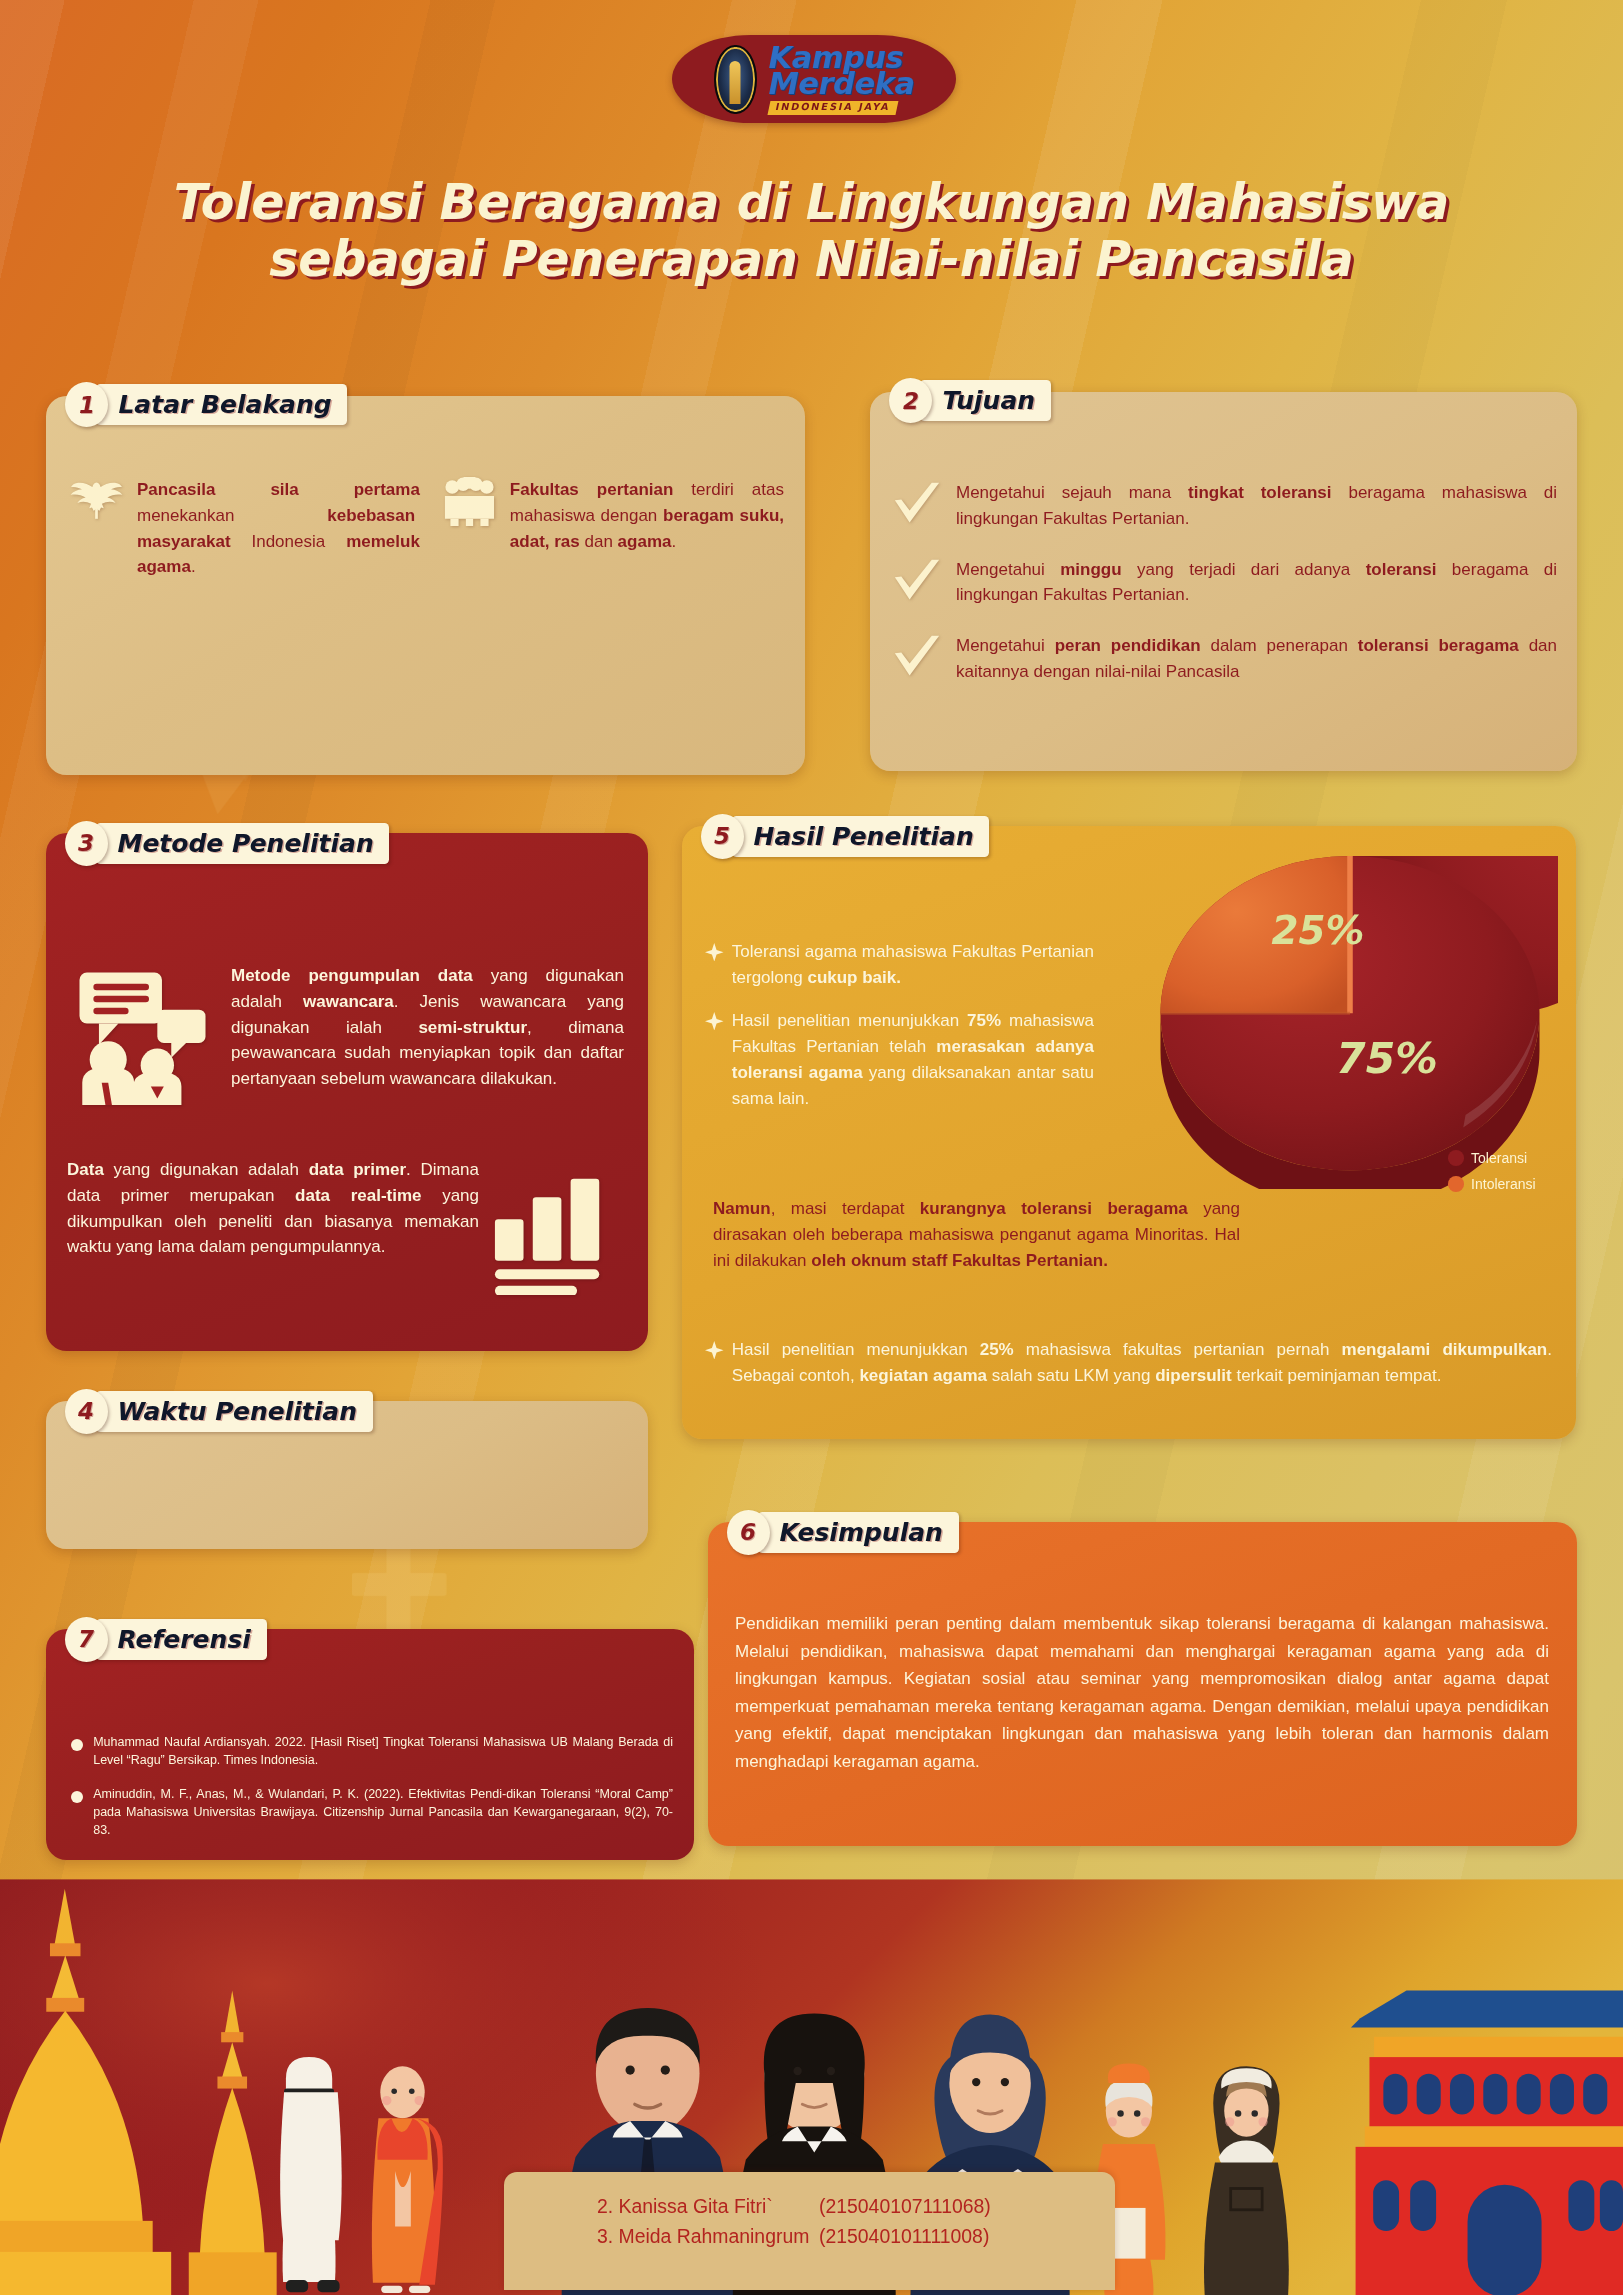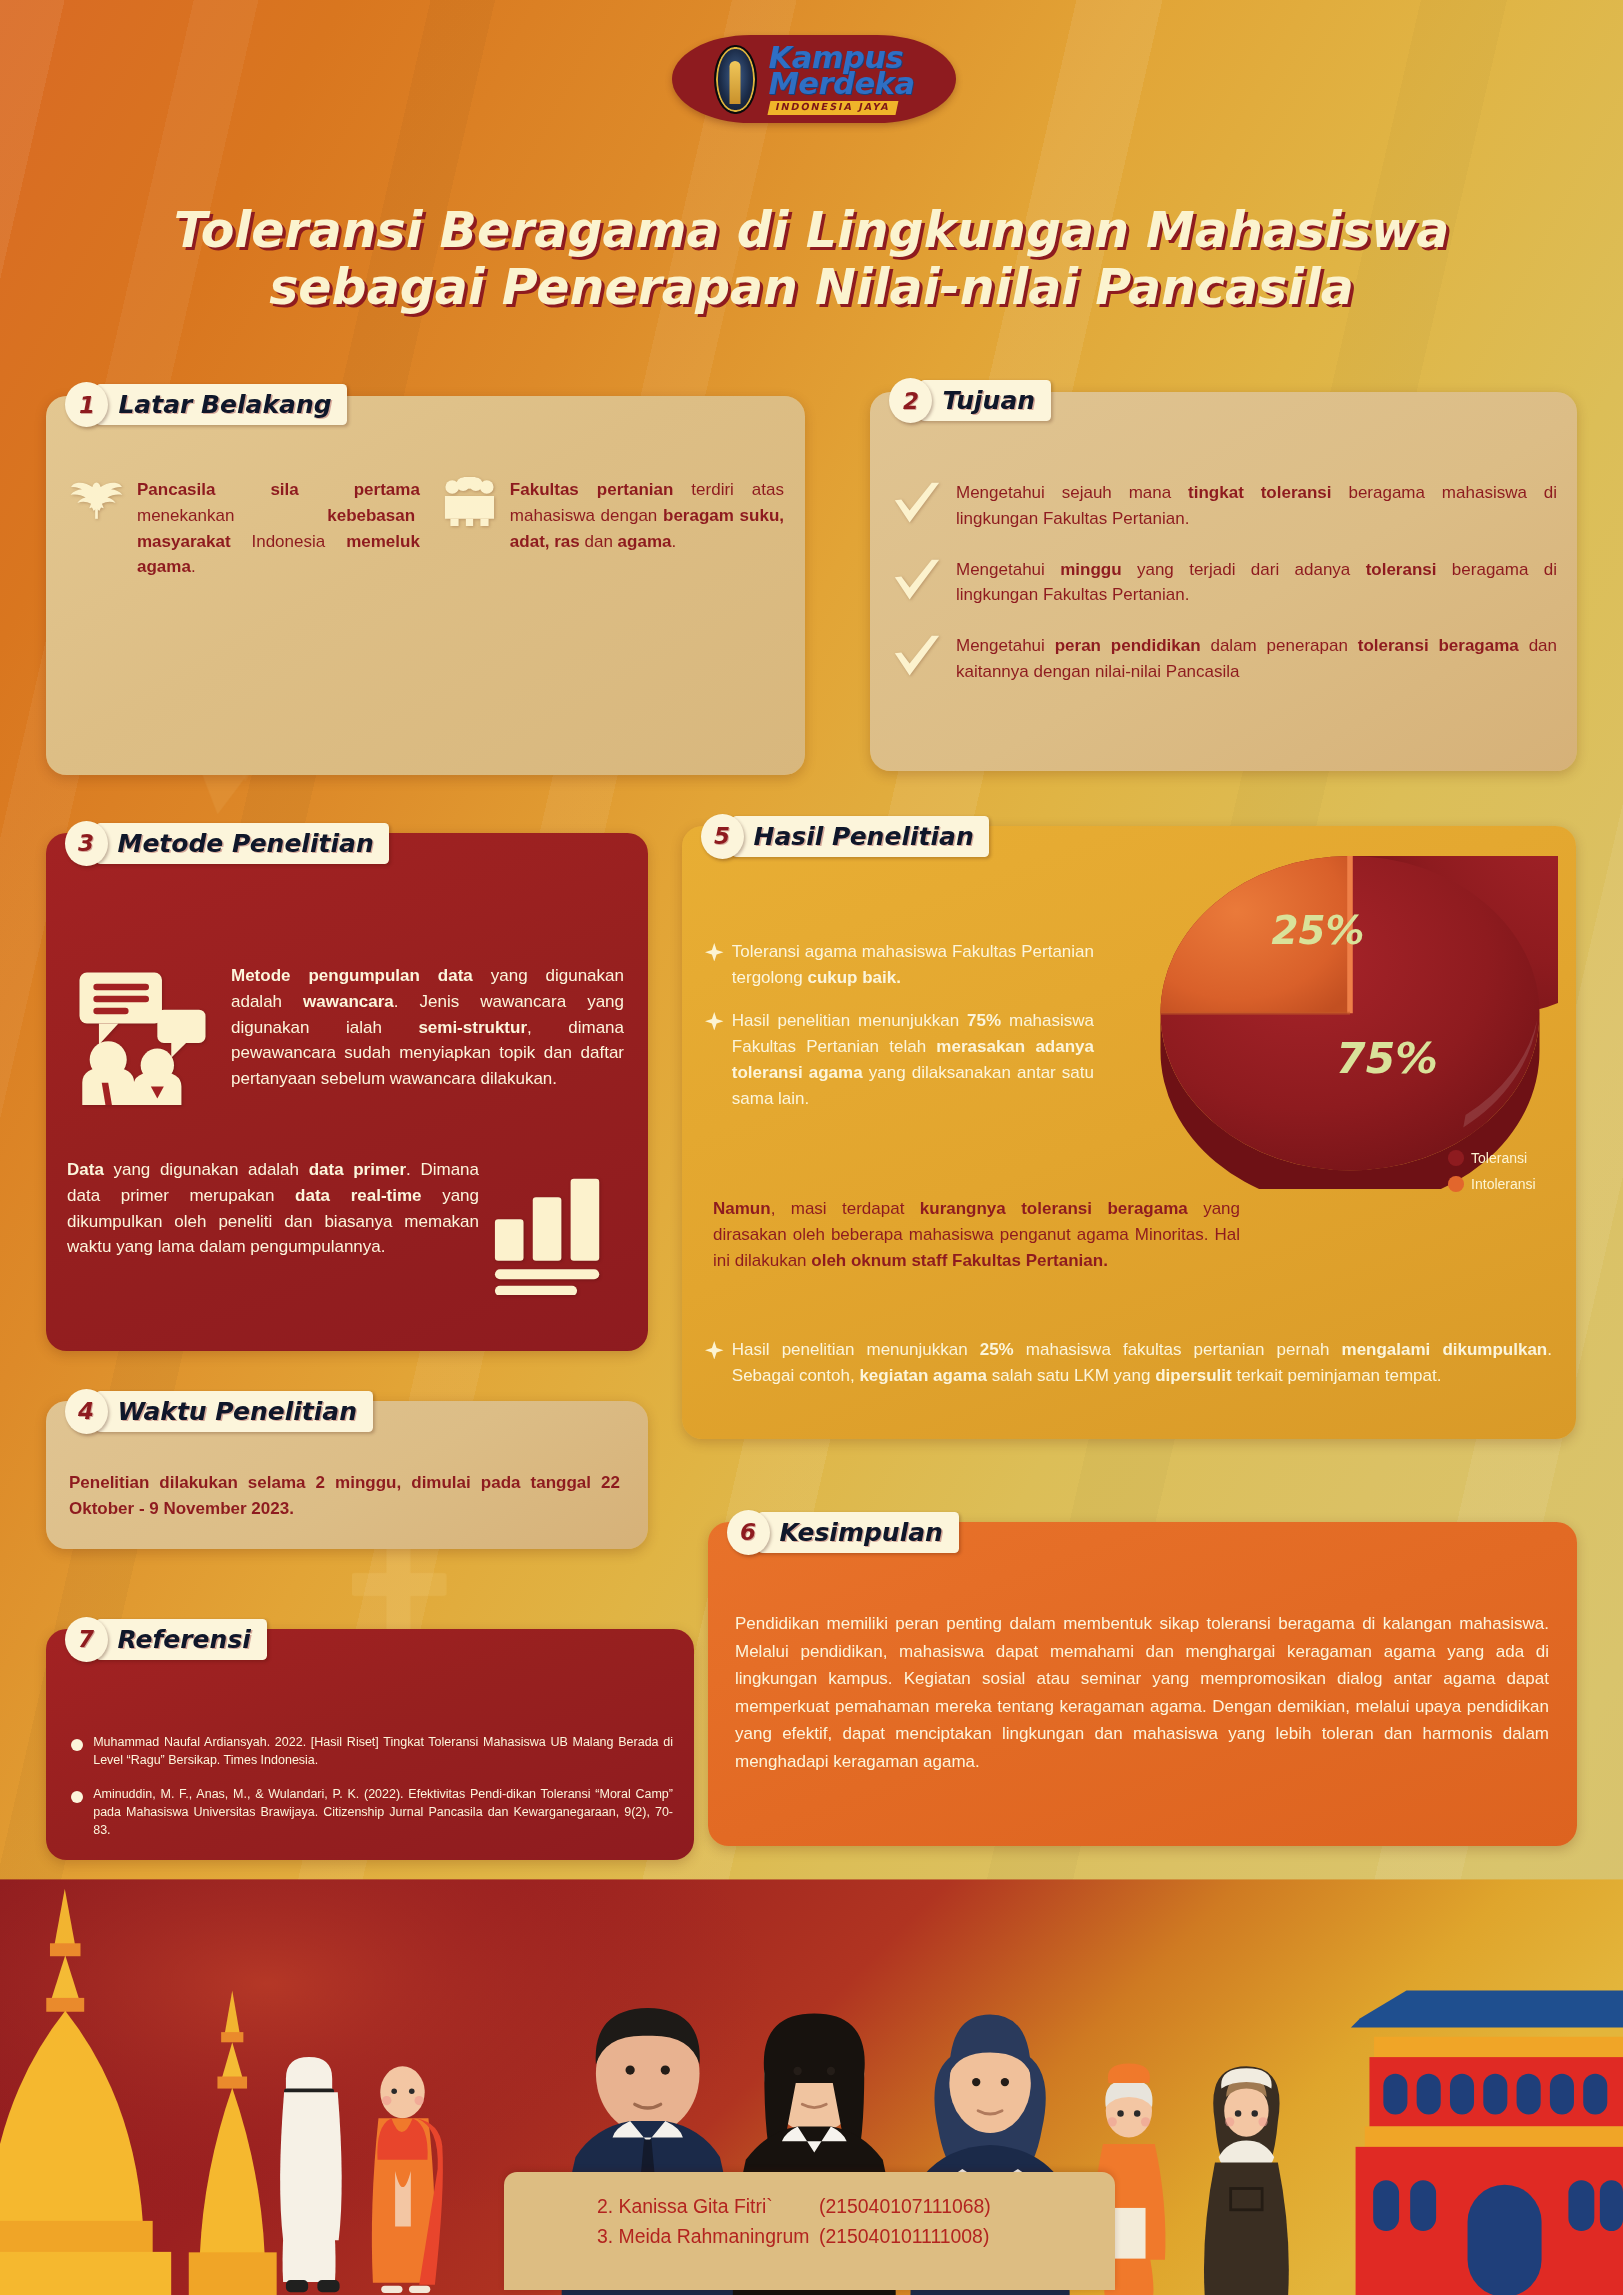--- a/index.html
+++ b/index.html
@@ -41,21 +41,21 @@
   .logo-words .l1,.logo-words .l2{
     font-family:"DejaVu Sans", sans-serif;font-weight:700;font-size:30.5px;font-style:italic;
     color:#2f6fc4;text-shadow:0.9px 0.9px 0 #17407c;letter-spacing:-0.5px;}
   .logo-words .l2{margin-top:-1.9px;}
   .logo-ribbon{margin-top:2.8px;background:#f0b52a;color:#7d1417;font-size:9.7px;font-weight:700;
     letter-spacing:1.9px;padding:2.3px 6.5px;transform:skewX(-12deg);align-self:flex-start;
     font-family:"DejaVu Sans", sans-serif;}
   .title{position:absolute;left:0;top:175px;width:1623px;text-align:center;
     font-family:"DejaVu Sans", sans-serif;font-weight:700;font-style:italic;
     font-size:49px;line-height:1.16;color:#fbf3cf;letter-spacing:0px;
-    text-shadow:3.2px 3.2px 0 #8e1b1f;margin-top:28px;}
+    text-shadow:3.2px 3.2px 0 #8e1b1f;}
   
   .card{position:absolute;border-radius:20.4px;box-shadow:0 3.7px 12px rgba(90,30,10,.22);}
   .card.tan{background:linear-gradient(150deg,#e3c791 0%,#ddbe85 45%,#d8b77d 100%);}
   .card.tan2{background:linear-gradient(150deg,#e0c492 0%,#dcbd86 55%,#d6b178 100%);}
   .card.maroon{background:linear-gradient(160deg,#a32223 0%,#97201f 45%,#8e1b1f 100%);}
   .card.gold{background:linear-gradient(160deg,#e8ae34 0%,#e2a52e 50%,#d99a28 100%);}
   .card.orange{background:linear-gradient(160deg,#e8722a 0%,#e26a24 50%,#dd6320 100%);}
   
   .badge{position:absolute;display:flex;align-items:center;height:41px;}
   .badge .num{width:43px;height:45px;border-radius:50%;background:#fcf5db;
@@ -227,21 +227,20 @@
 
 <div class="card tan2" style="left:46px;top:1401px;width:602px;height:148px;">
   <div class="badge" style="left:18.5px;top:-10.2px;">
     <div class="num">
         <span>4</span>
       </div>
     <div class="lab">
         <span>Waktu Penelitian</span>
       </div>
   </div>
-  <div class="btxt dark" style="position:absolute;left:23px;top:69px;width:551px;font-weight:700;">Penelitian dilakukan selama 2 minggu, dimulai pada tanggal 22 Oktober - 9 November 2023.</div>
 </div>
 
 <div class="card gold" style="left:682px;top:826px;width:894px;height:613px;">
   <div class="badge" style="left:18.5px;top:-10.2px;">
     <div class="num">
         <span>5</span>
       </div>
     <div class="lab">
         <span>Hasil Penelitian</span>
       </div>

